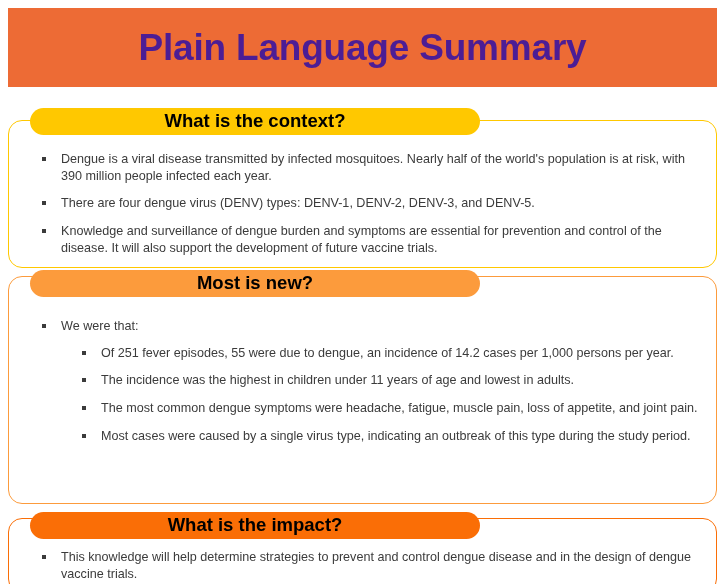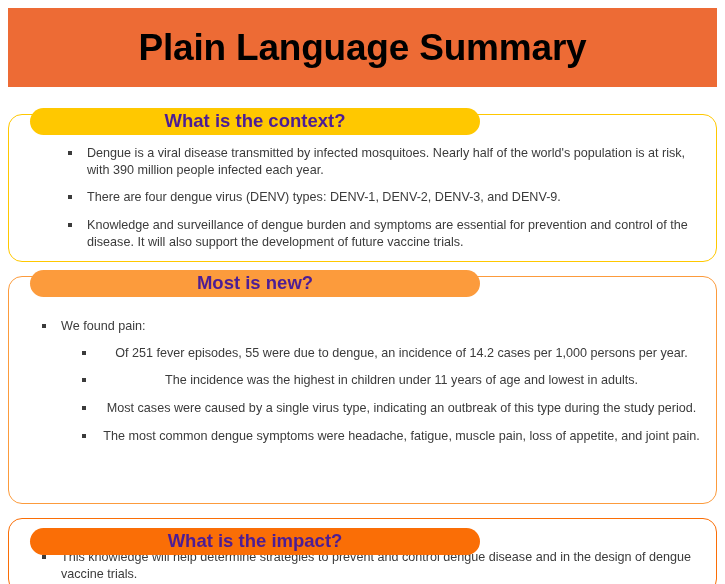--- a/index.html
+++ b/index.html
@@ -28,21 +28,21 @@
     left: 8px;
     top: 8px;
     width: 709px;
     height: 79px;
     background: #ED6B35;
     display: flex;
     align-items: center;
     justify-content: center;
   }
   .title-banner .title-text {
-    color: #000000;
+    color: #4c1d95;
     font-size: 37px;
     font-weight: bold;
     letter-spacing: -0.2px;
     line-height: 1;
   }
 
   
   .section {
     position: absolute;
     left: 8px;
@@ -67,42 +67,42 @@
     width: 450px;
     height: 27px;
     border-radius: 14px;
     background: #FFC800;
     display: flex;
     align-items: center;
     justify-content: center;
     z-index: 3;
   }
   .section-pill .pill-text {
-    color: #4c1d95;
+    color: #000000;
     font-size: 18.5px;
     font-weight: bold;
     line-height: 1;
     white-space: nowrap;
   }
 
   .section-body {
     position: relative;
     z-index: 2;
     padding: 30px 14px 10px 14px;
   }
 
   
   .sec-context .section-box { border-color: #FFC800; }
   .sec-context .section-pill { background: #FFC800; }
 
   .sec-new .section-box { border-color: #FC9B3C; }
   .sec-new .section-pill { background: #FC9B3C; }
 
   .sec-impact .section-box { border-color: #FA6E06; }
-  .sec-impact .section-pill { background: #FA6E06; margin-top: 16px; }
+  .sec-impact .section-pill { background: #FA6E06; }
 
   
   ul.bullets {
     list-style: none;
     margin: 0;
     padding: 0;
   }
   ul.bullets > li {
     position: relative;
     padding-left: 38px;
@@ -126,21 +126,20 @@
     margin: 10px 0 0 0;
     padding: 0;
   }
   ul.subbullets > li {
     position: relative;
     padding-left: 40px;
     margin: 0 0 11px 0;
     font-size: 12.6px;
     line-height: 1.33;
     color: #3b3b3b;
-    text-align: center;
   }
   ul.subbullets > li:last-child { margin-bottom: 0; }
   ul.subbullets > li > .bullet-mark {
     position: absolute;
     left: 21px;
     top: 6px;
     width: 4px;
     height: 4px;
     background: #3b3b3b;
   }
@@ -150,30 +149,30 @@
 </head>
 <body>
 
 <div class="page">
 
   <div class="title-banner">
     <span class="title-text">Plain Language Summary</span>
   </div>
 
   <div class="section sec-context" style="top:108px;">
-    <div class="section-box" style="top:6px; min-height:148px;padding-left:26px;">
+    <div class="section-box" style="top:12px; min-height:148px;">
       <div class="section-body">
         <ul class="bullets">
           <li>
             <span class="bullet-mark"></span>
             <span>Dengue is a viral disease transmitted by infected mosquitoes. Nearly half of the world's population is at risk, with 390 million people infected each year.</span>
           </li>
           <li>
             <span class="bullet-mark"></span>
-            <span>There are four dengue virus (DENV) types: DENV-1, DENV-2, DENV-3, and DENV-9.</span>
+            <span>There are four dengue virus (DENV) types: DENV-1, DENV-2, DENV-3, and DENV-5.</span>
           </li>
           <li>
             <span class="bullet-mark"></span>
             <span>Knowledge and surveillance of dengue burden and symptoms are essential for prevention and control of the disease. It will also support the development of future vaccine trials.</span>
           </li>
         </ul>
       </div>
     </div>
     <div class="section-pill">
       <span class="pill-text">What is the context?</span>
@@ -182,37 +181,37 @@
 
   <div class="section sec-new" style="top:270px;">
     <div class="section-box" style="top:6px; min-height:228px;">
       <div class="section-body">
         <ul class="bullets">
           <li>
             <span class="bullet-mark"></span>
           </li>
           <li class="we-found-group">
             <span class="bullet-mark"></span>
-            <span>We found pain:</span>
+            <span>We were that:</span>
             <ul class="subbullets">
               <li>
                 <span class="bullet-mark"></span>
                 <span>Of 251 fever episodes, 55 were due to dengue, an incidence of 14.2 cases per 1,000 persons per year.</span>
               </li>
               <li>
                 <span class="bullet-mark"></span>
                 <span>The incidence was the highest in children under 11 years of age and lowest in adults.</span>
               </li>
               <li>
                 <span class="bullet-mark"></span>
+                <span>The most common dengue symptoms were headache, fatigue, muscle pain, loss of appetite, and joint pain.</span>
+              </li>
+              <li>
+                <span class="bullet-mark"></span>
                 <span>Most cases were caused by a single virus type, indicating an outbreak of this type during the study period.</span>
-              </li>
-              <li>
-                <span class="bullet-mark"></span>
-                <span>The most common dengue symptoms were headache, fatigue, muscle pain, loss of appetite, and joint pain.</span>
               </li>
             </ul>
           </li>
         </ul>
       </div>
     </div>
     <div class="section-pill">
       <span class="pill-text">Most is new?</span>
     </div>
   </div>

